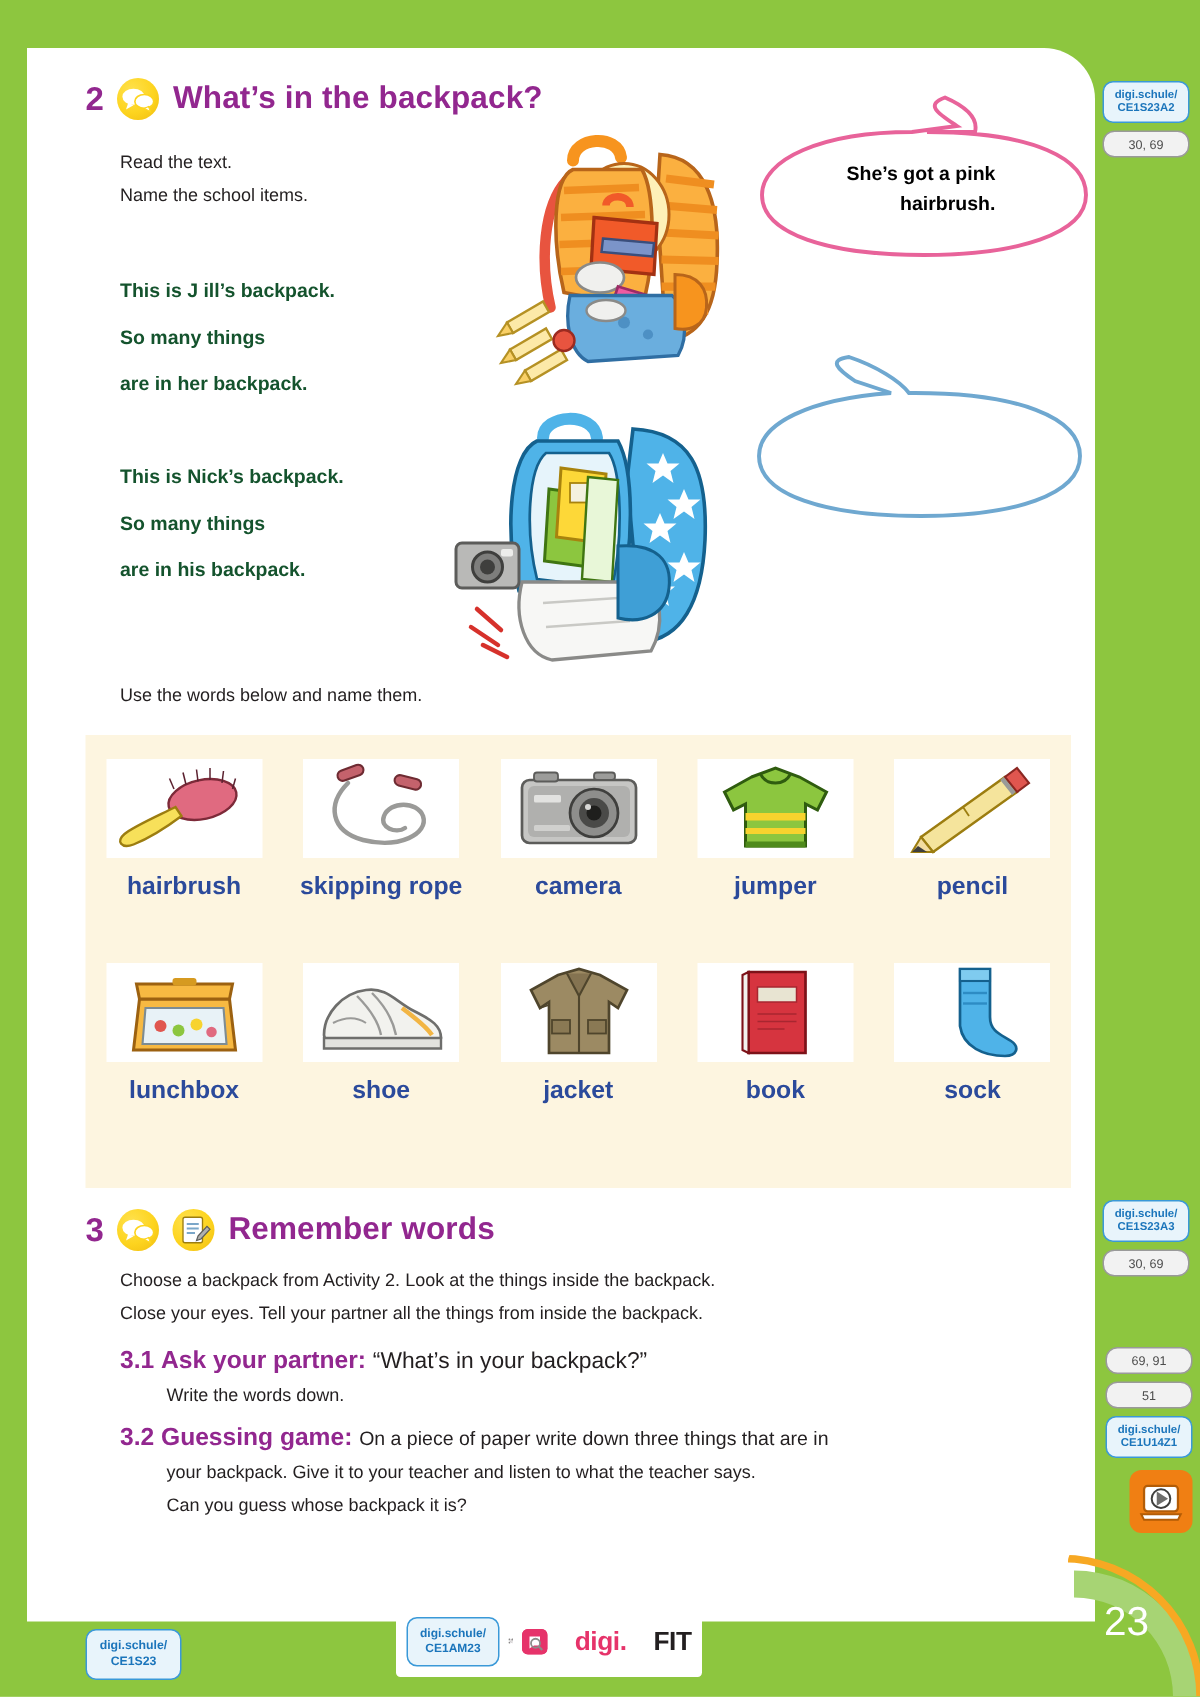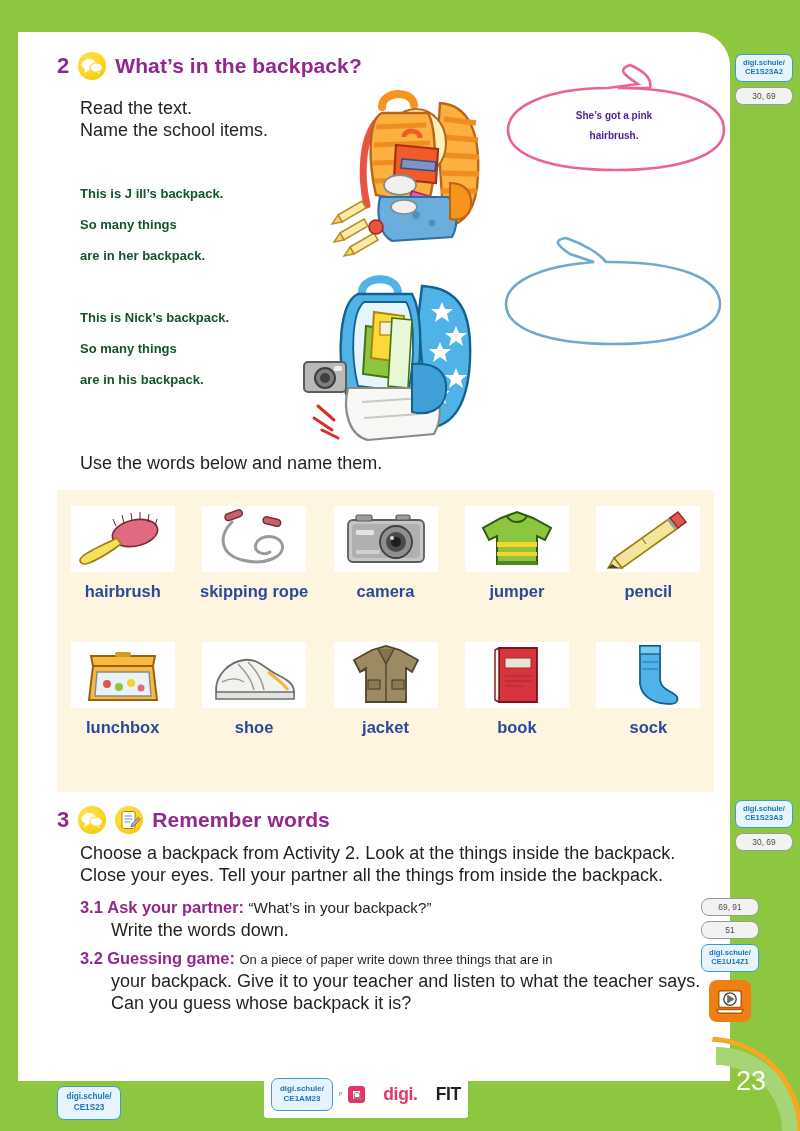--- a/index.html
+++ b/index.html
@@ -38,33 +38,33 @@
     position:relative; flex:0 0 auto;
   }
   .bubbles-glyph{ position:absolute; inset:0; }
   .note-glyph{ position:absolute; inset:0; }
   .act-title{
     font-size:21px; font-weight:bold; color:#92278f; letter-spacing:.1px;
   }
 
   
   .body-txt{
-    position:absolute; font-size:18px; color:#231f20; line-height:21px;
+    position:absolute; font-size:12px; color:#231f20; line-height:21px;
   }
   .blue-txt{
     position:absolute; font-size:13px; color:#14532d; line-height:31px;
     font-weight:600;
   }
 
   
   .bubble{ position:absolute; }
   .bubble .btxt{
     position:absolute; inset:0; display:flex; align-items:center;
-    justify-content:center; text-align:center;
-    font-size:10px; color:#4c1d95; font-weight:600; line-height:20px;
+    justify-content:center; text-align:right;
+    font-size:13px; color:#000000; font-weight:600; line-height:20px;
   }
 
   
   .pack{ position:absolute; }
 
   
   #vocab{
     position:absolute; left:57px; top:490px; width:657px; height:302px;
     background:#fdf5e0;
   }
@@ -485,21 +485,21 @@
   </div>
 
   <div class="side-grp" style="left:733px; top:800px;">
     <div class="ds-badge">
       <div>digi.schule/</div>
       <div>CE1S23A3</div>
     </div>
     <div class="pg-badge">30, 69</div>
   </div>
 
-  <div class="side-grp" style="left:699px; top:898px;">
+  <div class="side-grp" style="left:733px; top:898px;align-items:flex-end;">
     <div class="pg-badge">69, 91</div>
     <div class="pg-badge">51</div>
     <div class="ds-badge">
       <div>digi.schule/</div>
       <div>CE1U14Z1</div>
     </div>
     <div class="laptop-badge">
       <svg viewBox="0 0 34 34" width="32" height="32">
         <rect x="5" y="6" width="24" height="18" rx="2.5" fill="#ffffff" stroke="#b35c06" stroke-width="1.6"></rect>
         <circle cx="17" cy="15" r="6.6" fill="#ffffff" stroke="#3f3f3d" stroke-width="1.4"></circle>

